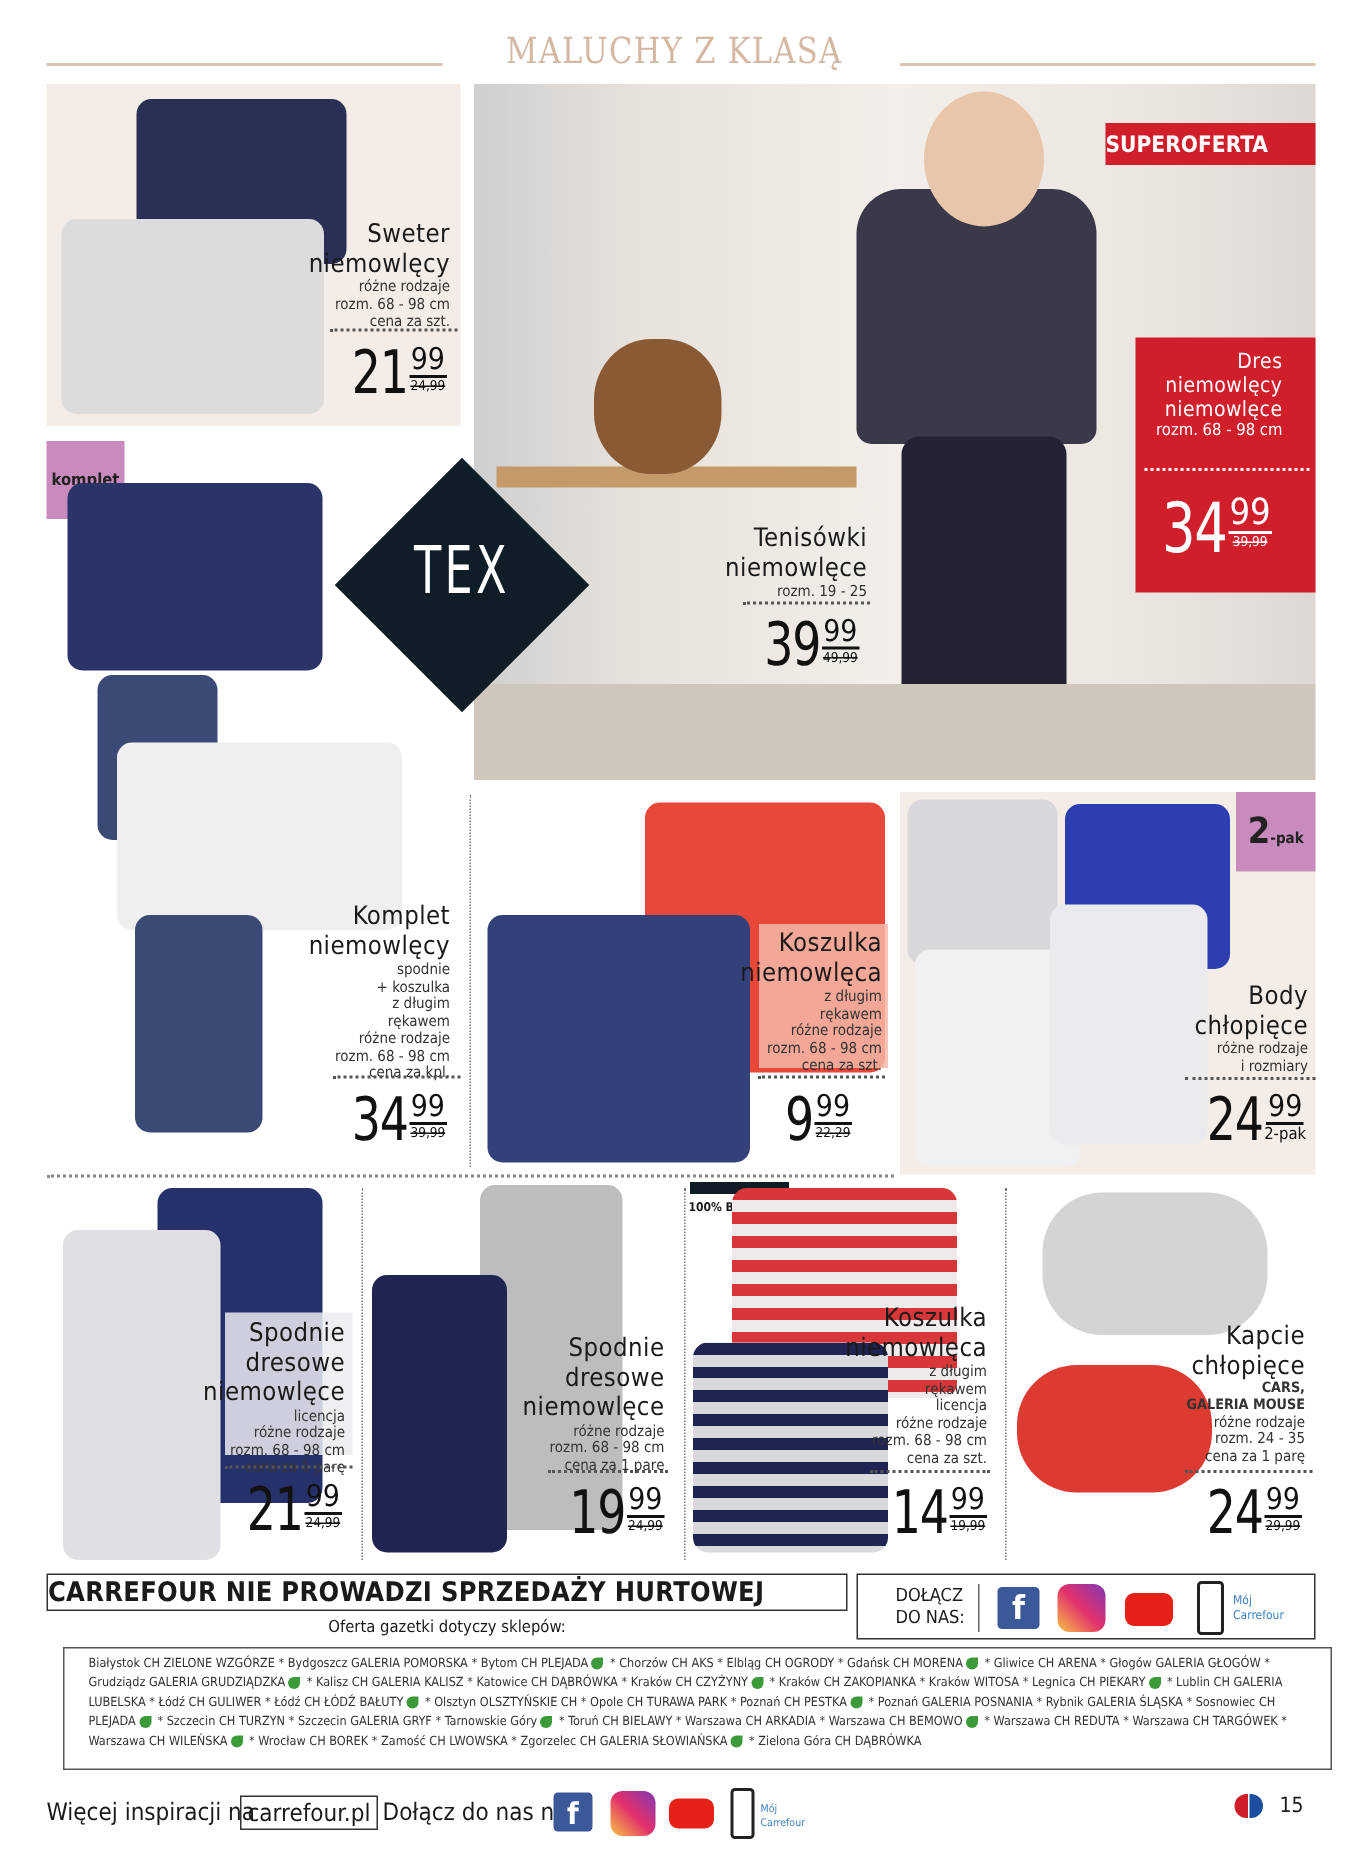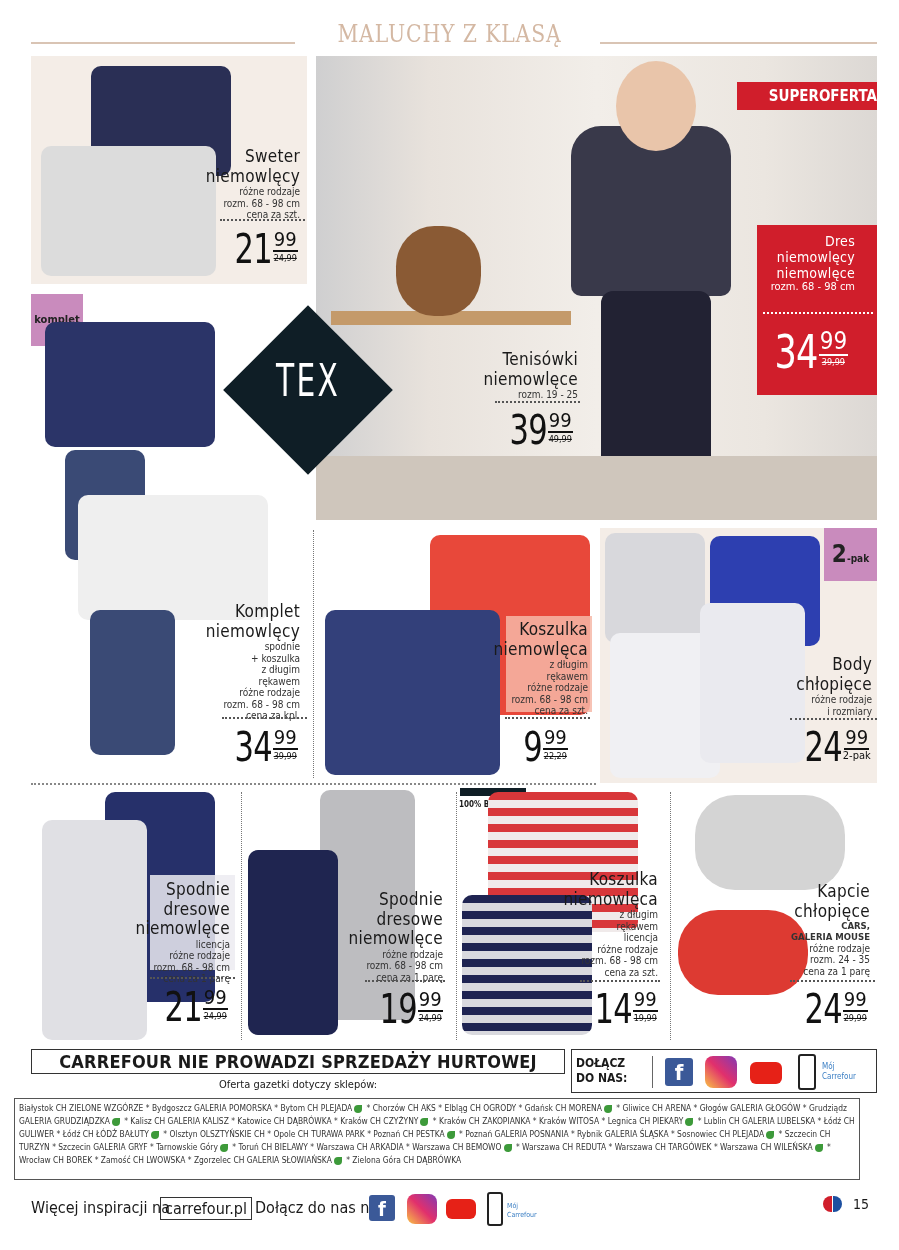--- a/index.html
+++ b/index.html
@@ -16,30 +16,30 @@
 .dots{position:absolute;height:0;border-top:2px dotted #555}
 .price{position:absolute;display:flex;align-items:flex-start;color:#111}
 .price .big{font-size:40px;line-height:40px;letter-spacing:-1px;font-family:"DejaVu Sans Condensed","DejaVu Sans",sans-serif;transform:scaleX(.85);transform-origin:right}
 .price .right{display:flex;flex-direction:column;align-items:center;margin-left:1px}
 .price .cents{font-size:20px;line-height:20px;border-bottom:2px solid #111;padding:0 1px 1px}
 .price .old{font-size:9px;line-height:12px;text-decoration:line-through}
 .badge{position:absolute;background:#c98bbd;color:#222;font-weight:bold}
 .garment{position:absolute;border-radius:10px}
 .tex{position:absolute;left:248px;top:330px;width:120px;height:120px;background:#0f1e26;transform:rotate(45deg)}
 .tex-lbl{position:absolute;left:248px;top:355px;width:120px;text-align:center;color:#fff;font-size:44px;letter-spacing:3px;transform:scaleX(.75)}
-.superoferta{position:absolute;left:737px;top:82px;width:140px;height:28px;background:#d01e2b;color:#fff;font-weight:bold;font-size:15px;text-align:right;line-height:28px}
+.superoferta{position:absolute;left:737px;top:82px;width:140px;height:28px;background:#d01e2b;color:#fff;font-weight:bold;font-size:15px;text-align:left;line-height:28px}
 .redbox{position:absolute;left:757px;top:225px;width:120px;height:170px;background:#d01e2b;color:#fff}
 .redbox .txt{color:#fff}
 .red-dots{position:absolute;left:763px;top:312px;width:110px;border-top:2px dotted #fff}
 .vsep{position:absolute;width:0;border-left:1px dotted #777}
 .hsep{position:absolute;height:0;border-top:2px dotted #888}
-.notice{position:absolute;left:31px;top:1049px;width:534px;height:25px;border:1px solid #333;font-weight:bold;font-size:18px;text-align:center;line-height:23px;letter-spacing:.2px}
+.notice{position:absolute;left:31px;top:1049px;width:534px;height:25px;border:1px solid #333;font-weight:bold;font-size:18px;line-height:23px;letter-spacing:.2px}
 .notice-sub{position:absolute;left:31px;top:1078px;width:534px;text-align:center;font-size:11px}
 .social{position:absolute;left:571px;top:1049px;width:306px;height:44px;border:1px solid #333}
-.stores{position:absolute;left:14px;top:1098px;width:846px;height:82px;border:1px solid #555;padding:3px 4px;font-size:8.4px;line-height:13px;color:#333}
+.stores{position:absolute;left:42px;top:1098px;width:846px;height:82px;border:1px solid #555;padding:3px 16px;font-size:8.4px;line-height:13px;color:#333}
 .leaf{display:inline-block;width:8px;height:8px;background:#3d9a3a;border-radius:50% 0 50% 50%;margin:0 2px;vertical-align:middle}
 .foot{position:absolute;top:1198px;font-size:16px}
 .ico{position:absolute;border-radius:3px}
 </style>
 </head>
 <body>
 
 <div class="hdr-line" style="left:31px;width:264px"></div>
 <div class="hdr-line" style="left:600px;width:277px"></div>
 <div class="hdr-title">MALUCHY Z KLASĄ</div>
@@ -267,21 +267,21 @@
   <span class="big">24</span>
   <div class="right">
       <span class="cents">99</span>
       <span class="old">29,99</span>
     </div>
 </div>
 
 <div class="notice">CARREFOUR NIE PROWADZI SPRZEDAŻY HURTOWEJ</div>
 <div class="notice-sub">Oferta gazetki dotyczy sklepów:</div>
 <div class="social">
-  <div class="abs" style="left:4px;top:6px;font-size:12px;font-weight:bold;line-height:15px">
+  <div class="abs" style="left:25px;top:6px;font-size:12px;font-weight:normal;line-height:15px">
     <div>DOŁĄCZ</div>
       <div>DO NAS:</div>
   </div>
   <div class="abs" style="left:80px;top:6px;height:32px;border-left:1px solid #666"></div>
   <div class="ico" style="left:93px;top:8px;width:28px;height:28px;background:#3b5998;color:#fff;font-weight:bold;font-size:22px;text-align:center;line-height:30px">f</div>
   <div class="ico" style="left:133px;top:6px;width:32px;height:32px;border-radius:8px;background:linear-gradient(45deg,#f9c245,#e1306c,#833ab4)"></div>
   <div class="ico" style="left:178px;top:12px;width:32px;height:22px;border-radius:6px;background:#e62117"></div>
   <div class="ico" style="left:226px;top:4px;width:18px;height:36px;border:2px solid #222;border-radius:3px;background:#fff"></div>
   <div class="abs" style="left:250px;top:12px;font-size:8px;color:#3b7fc4;line-height:10px">
     <div>Mój</div>

